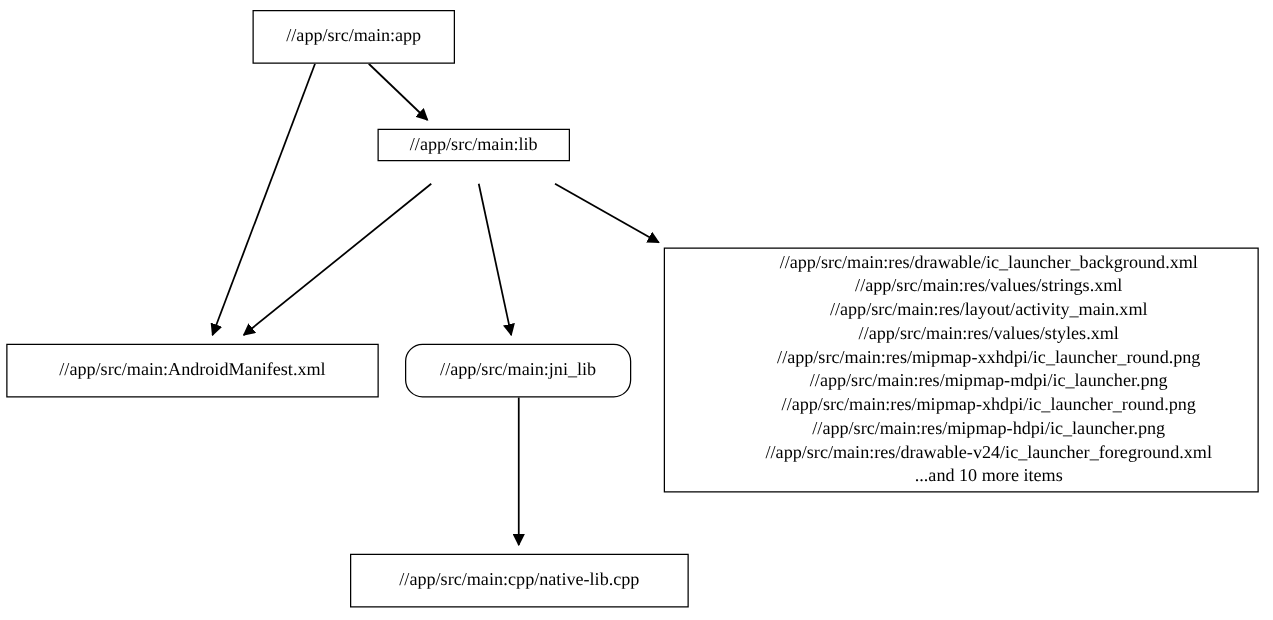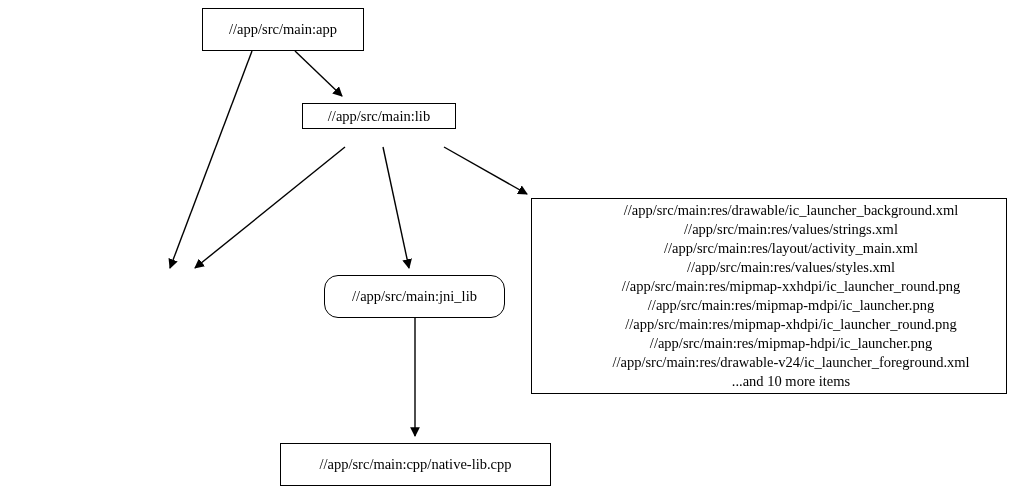--- a/index.html
+++ b/index.html
@@ -71,20 +71,23 @@
   </svg>
 
   <div class="node" style="left:202px; top:8px; width:162px; height:43px;">
     <span class="node-label">//app/src/main:app</span>
   </div>
 
   <div class="node" style="left:302px; top:103px; width:154px; height:26px;">
     <span class="node-label">//app/src/main:lib</span>
   </div>
 
+  <div class="node" style="left:5px; top:275px; width:298px; height:43px;">
+    <span class="node-label">//app/src/main:AndroidManifest.xml</span>
+  </div>
 
   <div class="node" style="left:324px; top:275px; width:181px; height:43px;border-radius:14px;">
     <span class="node-label">//app/src/main:jni_lib</span>
   </div>
 
   <div class="node multiline" style="left:531px; top:198px; width:476px; height:196px;padding-left:44px;">
     <span class="node-label">//app/src/main:res/drawable/ic_launcher_background.xml
 //app/src/main:res/values/strings.xml
 //app/src/main:res/layout/activity_main.xml
 //app/src/main:res/values/styles.xml

